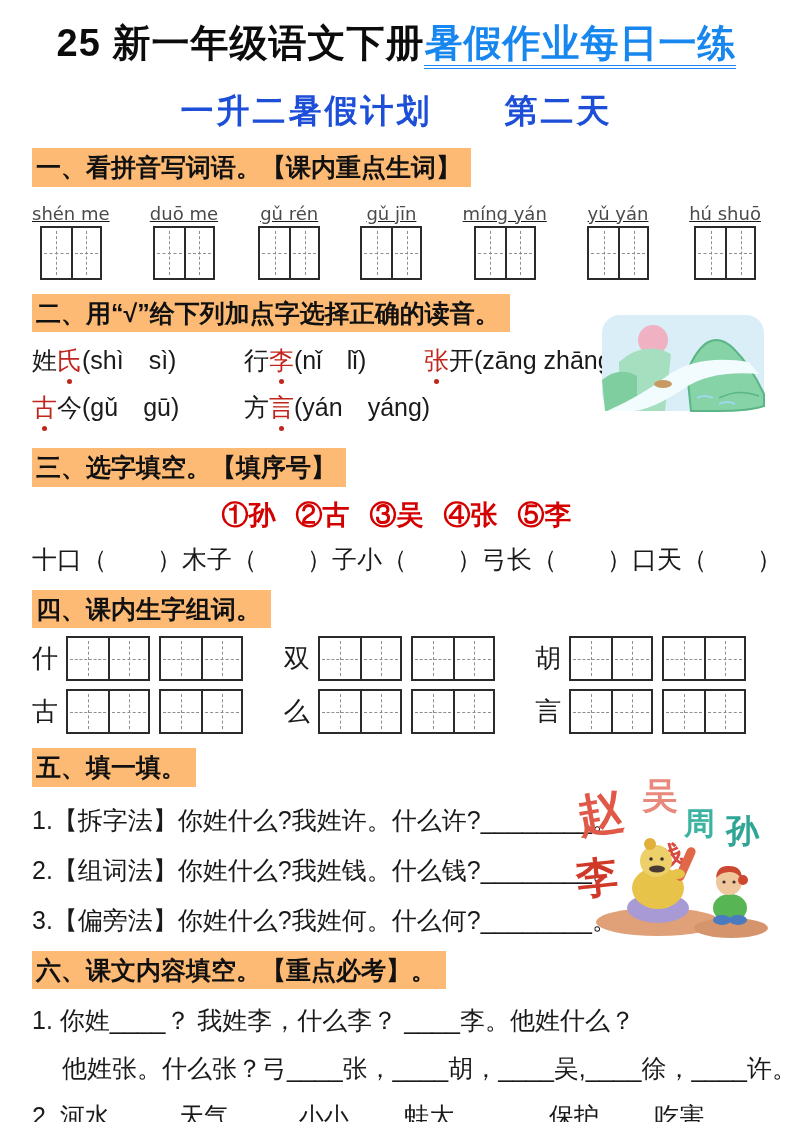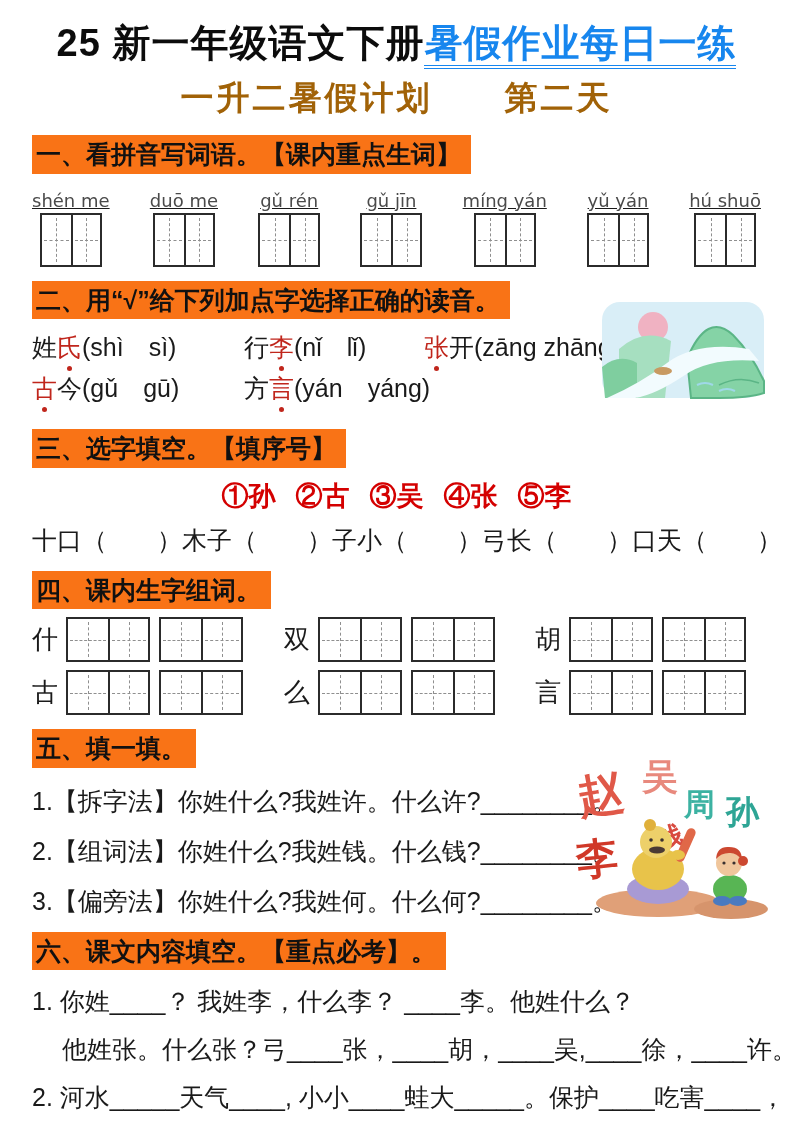--- a/index.html
+++ b/index.html
@@ -6,25 +6,25 @@
   body { background:#ffffff; }
   .page {
     width:793px; height:1122px; margin:0 auto; background:#fff;
     padding:18px 32px 0 32px; position:relative; overflow:hidden;
     font-family:"Liberation Sans", sans-serif; color:#1a1a1a;
   }
   
   .title-line { text-align:center; font-size:38px; font-weight:bold; white-space:nowrap; letter-spacing:1px; }
   .t-black { color:#0c0c0c; }
   .t-blue { color:#1786ee; border-bottom:4px double #1786ee; padding-bottom:1px; }
-  .subtitle { text-align:center; font-size:33px; font-weight:bold; color:#a16207; margin-top:7px; letter-spacing:3px; }
+  .subtitle { text-align:center; font-size:33px; font-weight:bold; color:#1d4ed8; margin-top:20px; letter-spacing:3px; }
   
   .sec { margin-top:14px; }
   .sec-header {
-    display:inline-block; background:#f97316; color:#111;
+    display:inline-block; background:#fdba74; color:#111;
     font-size:25px; font-weight:bold; line-height:1.3; padding:3px 10px 3px 4px;
   }
   
   .tian { display:inline-flex; border:2px solid #2b2b2b; background:#fff; flex:none; }
   .tian .cell { width:29px; height:50px; position:relative; }
   .tian .cell + .cell { border-left:2px solid #2b2b2b; }
   .tian .cell::before {
     content:""; position:absolute; left:50%; top:3px; bottom:3px;
     border-left:1px dashed #8f8f8f;
   }
@@ -34,21 +34,21 @@
   }
   .tian.wide .cell { width:40px; height:41px; }
   
   .py-row { display:flex; justify-content:space-between; margin-top:16px;text-decoration:underline; }
   .py-group { display:flex; flex-direction:column; align-items:center; }
   .py { font-family:"DejaVu Sans", sans-serif; font-size:18px; color:#4a4a4a; margin-bottom:2px; white-space:nowrap; }
   
   .s2-wrap { position:relative; }
   .s2-grid {
     display:grid; grid-template-columns:212px 180px auto;
-    row-gap:8px; font-size:25px; margin-top:12px; padding-bottom:10px; max-width:630px;
+    row-gap:14px; font-size:25px; margin-top:12px; padding-bottom:10px; max-width:630px;
   }
   .s2-item { white-space:nowrap; }
   .dotchar { color:#c0261c; position:relative; display:inline-block; }
   .dotchar::after {
     content:""; position:absolute; left:50%; margin-left:-3px; bottom:-7px;
     width:5px; height:5px; border-radius:50%; background:#c0261c;
   }
   .river-svg { position:absolute; right:-8px; top:16px; }
   
   .options-row { display:flex; justify-content:center; gap:20px; margin-top:10px;

